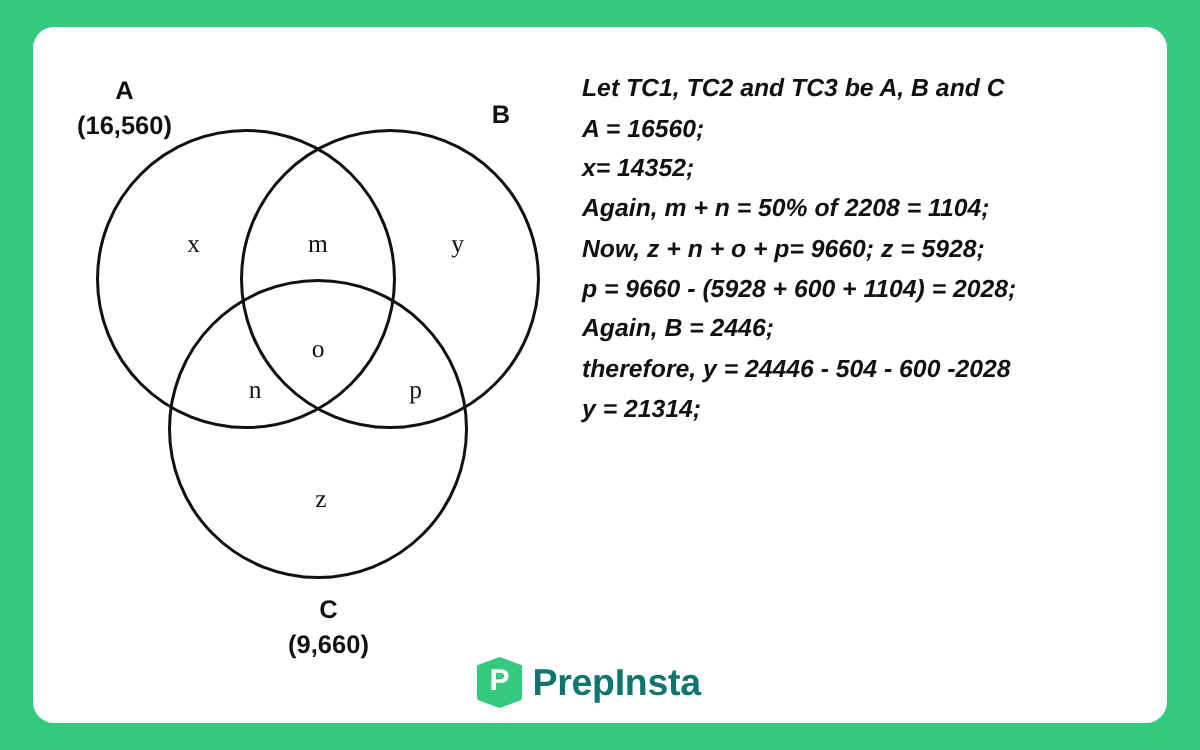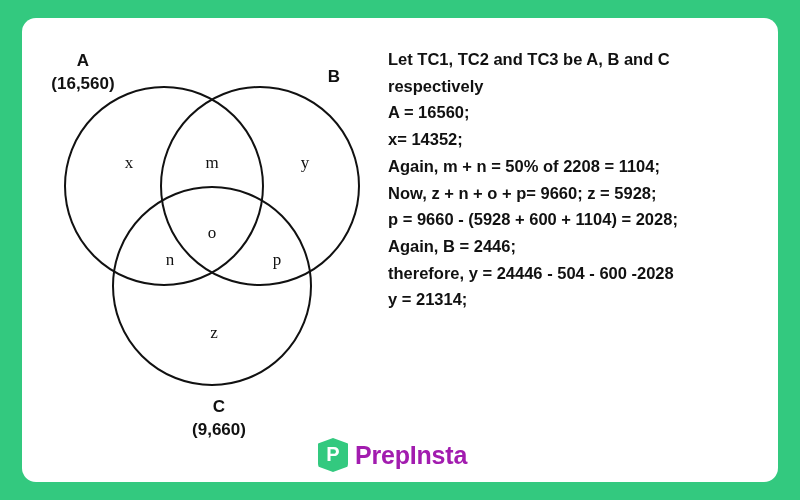--- a/index.html
+++ b/index.html
@@ -85,20 +85,21 @@
   #cap-c { left: 152px; top: 378px; width: 90px; }
   .cap-name { display: block; }
   .cap-value { display: block; }
 
   #solution {
     position: absolute;
     left: 366px;
     top: 28px;
     width: 388px;
     font-size: 16.5px;
+    font-style: italic;
     font-weight: bold;
     color: #111111;
     line-height: 1.62;
   }
   #solution .line { display: block; }
 
   #brand {
     position: absolute;
     left: 296px;
     top: 420px;
@@ -122,21 +123,21 @@
     transform: translateY(-52%);
     text-align: center;
     color: #ffffff;
     font-size: 20px;
     font-weight: bold;
     font-family: "Liberation Sans", sans-serif;
   }
   #brand-text {
     font-size: 25px;
     font-weight: bold;
-    color: #a21caf;
+    color: #0f766e;
     letter-spacing: -0.2px;
   }
 </style>
 </head>
 <body>
 
 <div id="card">
 
   <div id="venn-area">
     <div class="circle" id="circle-a"></div>
@@ -160,21 +161,20 @@
       <span class="cap-value"></span>
     </div>
     <div class="set-caption" id="cap-c">
       <span class="cap-name">C</span>
       <span class="cap-value">(9,660)</span>
     </div>
   </div>
 
   <div id="solution">
     <span class="line">Let TC1, TC2 and TC3 be A, B and C</span>
-    <span class="line">respectively</span>
     <span class="line">A = 16560;</span>
     <span class="line">x= 14352;</span>
     <span class="line">Again, m + n = 50% of 2208 = 1104;</span>
     <span class="line">Now, z + n + o + p= 9660; z = 5928;</span>
     <span class="line">p = 9660 - (5928 + 600 + 1104) = 2028;</span>
     <span class="line">Again, B = 2446;</span>
     <span class="line">therefore, y = 24446 - 504 - 600 -2028</span>
     <span class="line">y = 21314;</span>
   </div>
 

